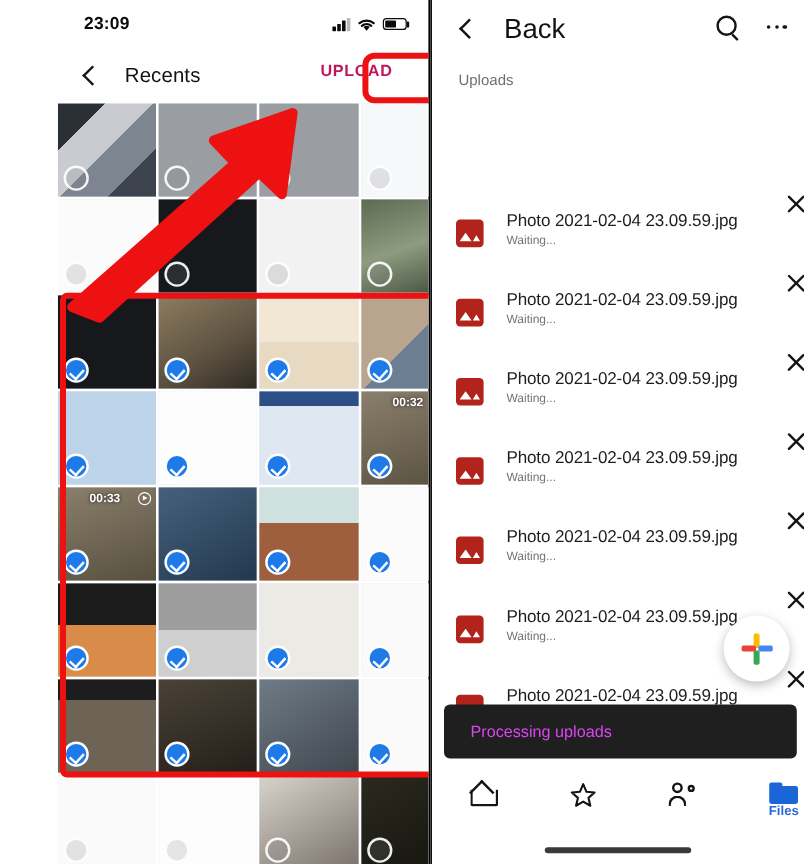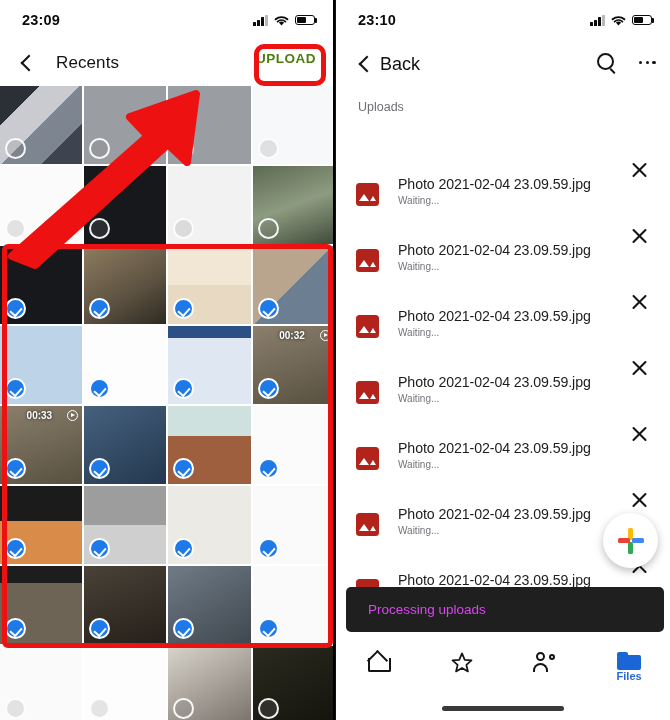--- a/index.html
+++ b/index.html
@@ -2,21 +2,21 @@
 <html><head>
 <meta charset="utf-8">
 <style>
   * { box-sizing: border-box; margin: 0; padding: 0; }
   html, body {
     width: 670px; height: 720px;
     background: #ffffff;
     font-family: "Liberation Sans", sans-serif;
     overflow: hidden;
   }
-  .screens { position: relative; width: 670px; height: 720px; display: flex; background:#fff; }
+  .screens { position: relative; width: 670px; height: 720px; display: flex; background:#fff;padding-left:48px; }
   .phone { position: relative; width: 335px; height: 720px; background: #fff; overflow: hidden; }
   .phone.left { border-right: 2px solid #000; }
   .phone.right { border-left: 1px solid #111; }
 
   
   .statusbar {
     height: 40px; display: flex; align-items: center;
     justify-content: space-between; padding: 0 18px 0 22px;
   }
   .clock { font-size: 14.5px; font-weight: 700; color: #0b0b0b; letter-spacing: .2px; }
@@ -34,22 +34,22 @@
   
   .appbar-l { height: 46px; display: flex; align-items: center; padding: 0 14px; position: relative; }
   .chev { width: 26px; height: 26px; position: relative; flex: 0 0 auto; }
   .chev::before {
     content:""; position:absolute; left: 9px; top: 6.5px; width: 10px; height: 10px;
     border-left: 2.2px solid #141414; border-bottom: 2.2px solid #141414;
     transform: rotate(45deg);
   }
   .title-l { font-size: 17px; color: #131313; margin-left: 16px; letter-spacing: .1px; }
   .upload-btn {
-    position: absolute; right: 17px; top: 11px;
-    font-size: 13.5px; font-weight: 600; color: #4d7c0f; letter-spacing: .5px;
+    position: absolute; right: 30px; top: 11px;
+    font-size: 13.5px; font-weight: 600; color: #be185d; letter-spacing: .5px;
   }
   .upload-ring {
     position: absolute; left: 254px; top: 44px; width: 72px; height: 42px;
     border: 5px solid #ee1111; border-radius: 10px; z-index: 40;
   }
 
   
   .grid { position: absolute; left: 0; top: 86px; width: 335px; height: 634px; overflow: hidden; }
   .grid-row { display: flex; gap: 2px; margin-bottom: 2px; }
   .cell { position: relative; width: 82.2px; height: 78px; background: #eceff3; overflow: hidden; flex: 0 0 auto; }
@@ -67,21 +67,21 @@
   .vid .p::after { content:""; position:absolute; left:3.2px; top:2.3px; border-left:4px solid #fff; border-top:2.6px solid transparent; border-bottom:2.6px solid transparent; }
 
   .sel-ring {
     position: absolute; left: 2px; top: 244px; width: 331px; height: 404px;
     border: 5px solid #ee1111; border-radius: 6px; z-index: 35; pointer-events: none;
   }
   .arrow-svg { position: absolute; left: 0; top: 60px; width: 335px; height: 220px; z-index: 36; }
 
   
   .appbar-r { height: 48px; display: flex; align-items: center; padding: 0 16px; position: relative; }
-  .title-r { font-size: 18px; color: #111; margin-left: 2px; }
+  .title-r { font-size: 23px; color: #111; margin-left: 18px; }
   .bar-icons { position: absolute; right: 14px; top: 12px; display: flex; align-items: center; gap: 22px; }
   .srch { width: 21px; height: 21px; position: relative; }
   .srch::before { content:""; position:absolute; left:1px; top:1px; width:13px; height:13px; border:2px solid #141414; border-radius:50%; }
   .srch::after { content:""; position:absolute; right:1px; bottom:1px; width:7px; height:2px; background:#141414; transform: rotate(45deg); border-radius:1px; }
   .dots { display: flex; gap: 3.2px; align-items: center; }
   .dots i { width: 3.6px; height: 3.6px; background: #141414; border-radius: 50%; display: block; }
 
   .section-hd { padding: 12px 22px 10px; font-size: 12.5px; color: #6d6f73; }
 
   
@@ -347,39 +347,20 @@
 
     <div class="sel-ring"></div>
 
     <svg class="arrow-svg" viewBox="0 0 335 220">
       <path d="M12 196 L148 76 L130 57 L196 34 L187 102 L168 84 L35 205 Z" fill="#ee1111" stroke="#ee1111" stroke-width="8" stroke-linejoin="round"></path>
     </svg>
   </div>
 
   <div class="phone right">
 
-    <div class="statusbar">
-      <div class="clock">23:10</div>
-      <div class="status-icons">
-        <span class="sig">
-            <i></i>
-            <i></i>
-            <i></i>
-            <i></i>
-          </span>
-        <svg width="17" height="13" viewBox="0 0 17 13">
-          <path d="M8.5 11.6 L5.9 8.6 A4 4 0 0 1 11.1 8.6 Z" fill="#0b0b0b"></path>
-          <path d="M2.6 5.3 A9 9 0 0 1 14.4 5.3" stroke="#0b0b0b" stroke-width="1.9" fill="none" stroke-linecap="round"></path>
-          <path d="M4.6 7.6 A6 6 0 0 1 12.4 7.6" stroke="#0b0b0b" stroke-width="1.8" fill="none" stroke-linecap="round"></path>
-        </svg>
-        <span class="batt">
-            <i></i>
-          </span>
-      </div>
-    </div>
 
     <div class="appbar-r">
       <span class="chev"></span>
       <span class="title-r">Back</span>
       <span class="bar-icons">
         <span class="srch"></span>
         <span class="dots">
             <i></i>
             <i></i>
             <i></i>

